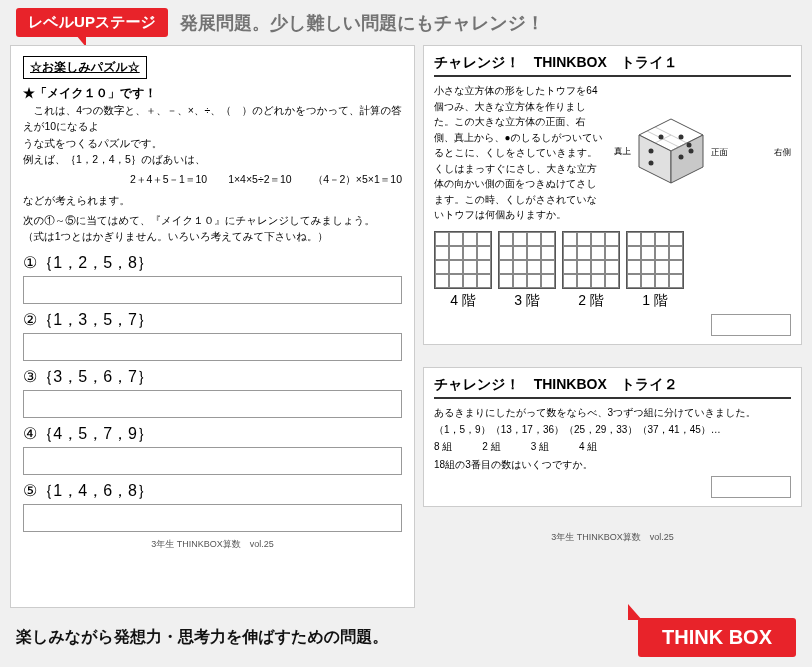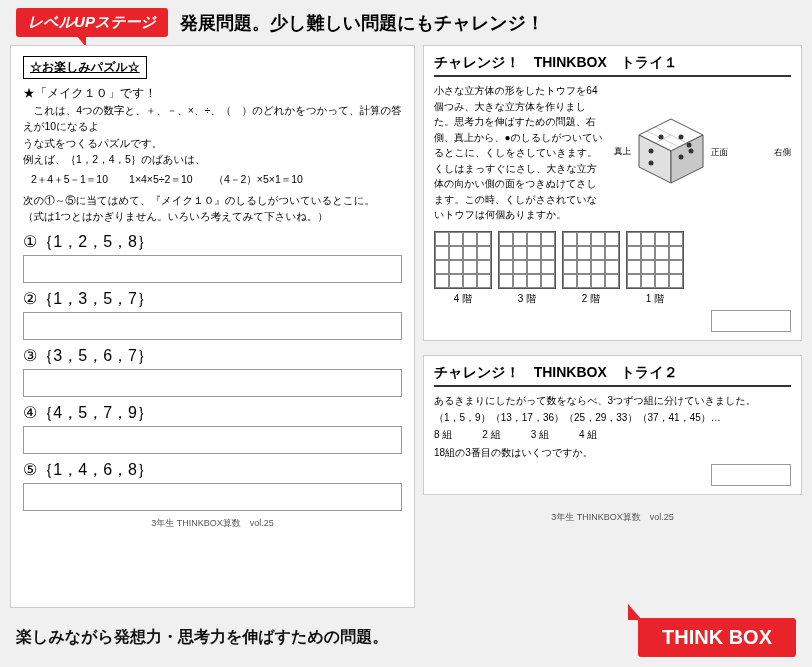--- a/index.html
+++ b/index.html
@@ -23,37 +23,36 @@
     }
     .level-up-badge {
       background: #e8232a;
       color: white;
       font-size: 15px;
       font-weight: bold;
       padding: 5px 12px;
       border-radius: 3px;
       white-space: nowrap;
       position: relative;
-      font-style: italic;
     }
     .level-up-badge::after {
       content: '';
       position: absolute;
       bottom: -10px;
       left: 60px;
       width: 0;
       height: 0;
       border-left: 10px solid transparent;
       border-right: 0px solid transparent;
       border-top: 12px solid #e8232a;
     }
     .top-description {
       font-size: 18px;
       font-weight: bold;
-      color: #000000;
+      color: #737373;
     }
 
     
     .main-content {
       display: flex;
       flex: 1;
       padding: 0 10px 0 10px;
       gap: 8px;
     }
 
@@ -71,35 +70,36 @@
       border: 1px solid #000000;
       display: inline-block;
       padding: 2px 6px;
       font-size: 12px;
       font-weight: bold;
       margin-bottom: 6px;
       text-decoration: underline;
     }
 
     .section-star {
-      font-weight: normal;
+      font-weight: bold;
       font-size: 12px;
     }
 
     .description-text {
       font-size: 10.5px;
       line-height: 1.55;
       margin-bottom: 4px;
     }
 
     .example-block {
       font-size: 10.5px;
       line-height: 1.6;
       margin-left: 8px;
       margin-bottom: 4px;
+      text-align: right;
     }
 
     .challenge-text {
       font-size: 10.5px;
       line-height: 1.55;
       margin-bottom: 8px;
     }
 
     .problem-set {
       display: flex;
@@ -129,21 +129,21 @@
       color: #555;
       text-align: center;
       margin-top: 6px;
     }
 
     
     .right-panel {
       flex: 1;
       display: flex;
       flex-direction: column;
-      gap: 14px;
+      gap: 22px;
     }
 
     
     .challenge-section {
       background: white;
       border: 1px solid #ccc;
       padding: 8px 10px;
     }
 
     .challenge-header {
@@ -190,21 +190,21 @@
       display: grid;
       border: 1px solid #555;
     }
 
     .floor-grid-cell {
       border: 0.5px solid #888;
       background: white;
     }
 
     .floor-label {
-      font-size: 10px;
+      font-size: 14px;
       text-align: left;
     }
 
     .answer-row {
       display: flex;
       justify-content: flex-end;
       margin-top: 4px;
     }
 
     .small-answer-box {
@@ -271,22 +271,23 @@
 
   <div class="left-panel">
     <div class="puzzle-title">☆お楽しみパズル☆</div>
     <div class="section-star">★「メイク１０」です！</div>
     <div class="description-text">
       <span>　これは、4つの数字と、＋、－、×、÷、（　）のどれかをつかって、計算の答えが10になるよ</span><br>
       <span>うな式をつくるパズルです。</span><br>
       <span>例えば、｛1，2，4，5｝のばあいは、</span>
     </div>
     <div class="example-block">2＋4＋5－1＝10　　1×4×5÷2＝10　　（4－2）×5×1＝10</div>
+    <div class="description-text">などが考えられます。</div>
     <div class="challenge-text">
-      <span>次の①～⑤に当てはめて、『メイク１０』のしるしがついているとこに。</span><br>
+      <span>次の①～⑤に当てはめて、『メイク１０』にチャレンジしてみましょう。</span><br>
       <span>（式は1つとはかぎりません。いろいろ考えてみて下さいね。）</span>
     </div>
 
     <div class="problem-set">
       <div class="problem-item">
         <div class="problem-label">①｛1，2，5，8｝</div>
         <div class="answer-box"></div>
       </div>
       <div class="problem-item">
         <div class="problem-label">②｛1，3，5，7｝</div>
@@ -307,21 +308,21 @@
     </div>
 
     <div class="left-footer">3年生 THINKBOX算数　vol.25</div>
   </div>
 
   <div class="right-panel">
 
     <div class="challenge-section">
       <div class="challenge-header">チャレンジ！　THINKBOX　トライ１</div>
       <div class="challenge1-content">
-        <div class="challenge1-text">小さな立方体の形をしたトウフを64個つみ、大きな立方体を作りました。思考力を伸ばすための問題、右側、真上から、●のしるしがついているとこに、くしをさしていきます。くしはまっすぐにさし、大きな立方体の向かい側の面をつきぬけてさします。この時、くしがさされていないトウフは何個ありますか。</div>
+        <div class="challenge1-text">小さな立方体の形をしたトウフを64個つみ、大きな立方体を作りました。この大きな立方体の正面、右側、真上から、●のしるしがついているとこに、くしをさしていきます。くしはまっすぐにさし、大きな立方体の向かい側の面をつきぬけてさします。この時、くしがさされていないトウフは何個ありますか。</div>
         <div class="cube-diagram">
           <div style="font-size:8.5px; text-align:center; margin-bottom:2px;">真上</div>
 
           <svg width="80" height="75" viewBox="0 0 80 75">
 
             <polygon points="40,4 72,20 40,36 8,20" fill="white" stroke="#555" stroke-width="1"></polygon>
 
             <polygon points="8,20 40,36 40,68 8,52" fill="#e0e0e0" stroke="#555" stroke-width="1"></polygon>
 
             <polygon points="40,36 72,20 72,52 40,68" fill="#c8c8c8" stroke="#555" stroke-width="1"></polygon>

